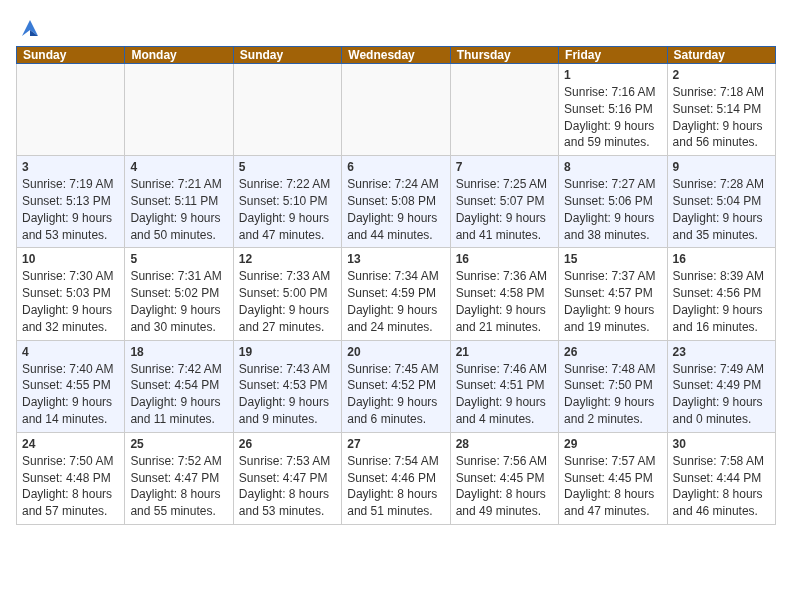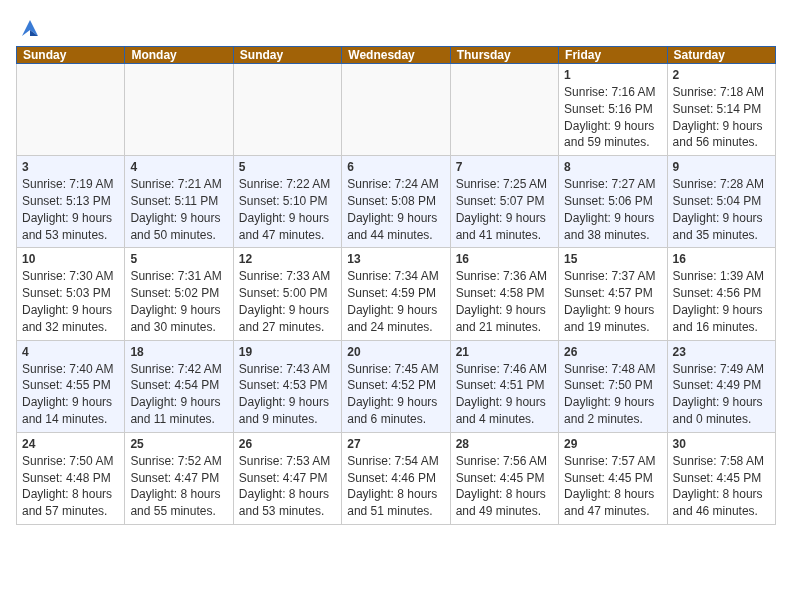--- a/index.html
+++ b/index.html
@@ -225,21 +225,21 @@
 Daylight: 9 hours and 21 minutes.</div>
           </td>
           <td>
             <span class="day-number">15</span>
             <div class="day-info">Sunrise: 7:37 AM
 Sunset: 4:57 PM
 Daylight: 9 hours and 19 minutes.</div>
           </td>
           <td>
             <span class="day-number">16</span>
-            <div class="day-info">Sunrise: 1:39 AM
+            <div class="day-info">Sunrise: 8:39 AM
 Sunset: 4:56 PM
 Daylight: 9 hours and 16 minutes.</div>
           </td>
         </tr>
         <tr class="row-even">
           <td>
             <span class="day-number">4</span>
             <div class="day-info">Sunrise: 7:40 AM
 Sunset: 4:55 PM
 Daylight: 9 hours and 14 minutes.</div>
@@ -314,19 +314,19 @@
           </td>
           <td>
             <span class="day-number">29</span>
             <div class="day-info">Sunrise: 7:57 AM
 Sunset: 4:45 PM
 Daylight: 8 hours and 47 minutes.</div>
           </td>
           <td>
             <span class="day-number">30</span>
             <div class="day-info">Sunrise: 7:58 AM
-Sunset: 4:45 PM
+Sunset: 4:44 PM
 Daylight: 8 hours and 46 minutes.</div>
           </td>
         </tr>
       </tbody>
   </table>
 </div>
 
 </body></html>

